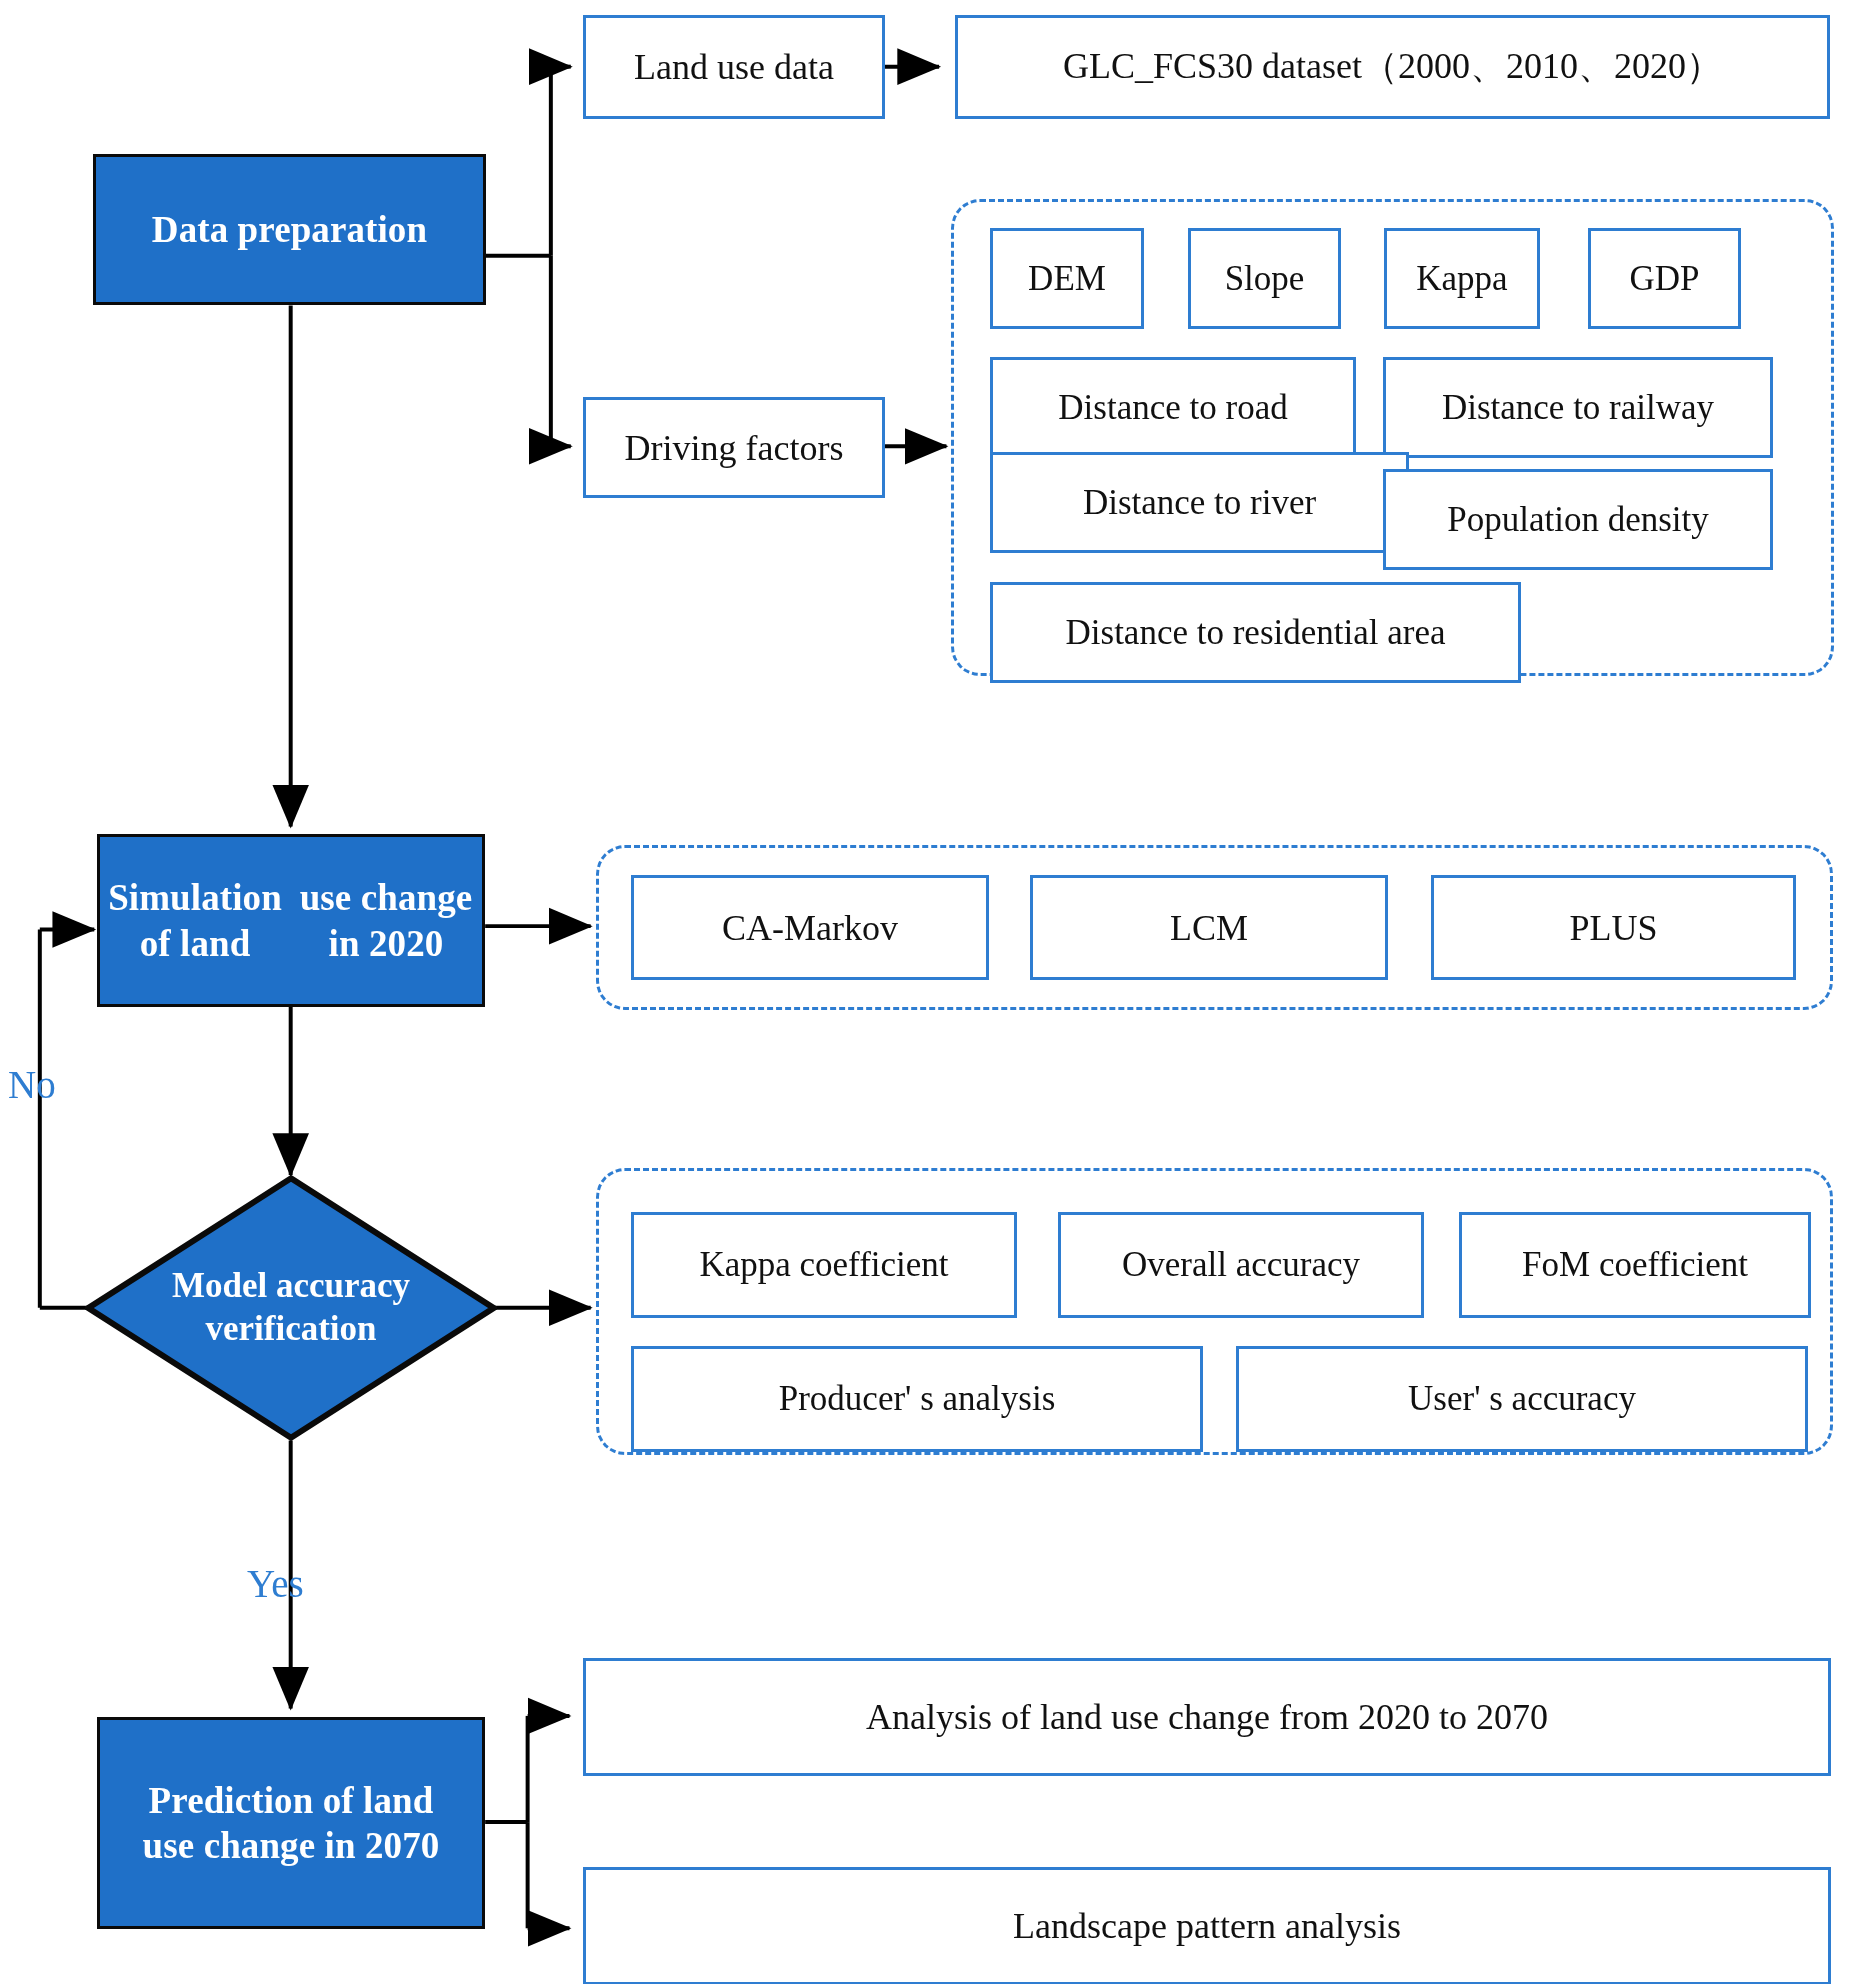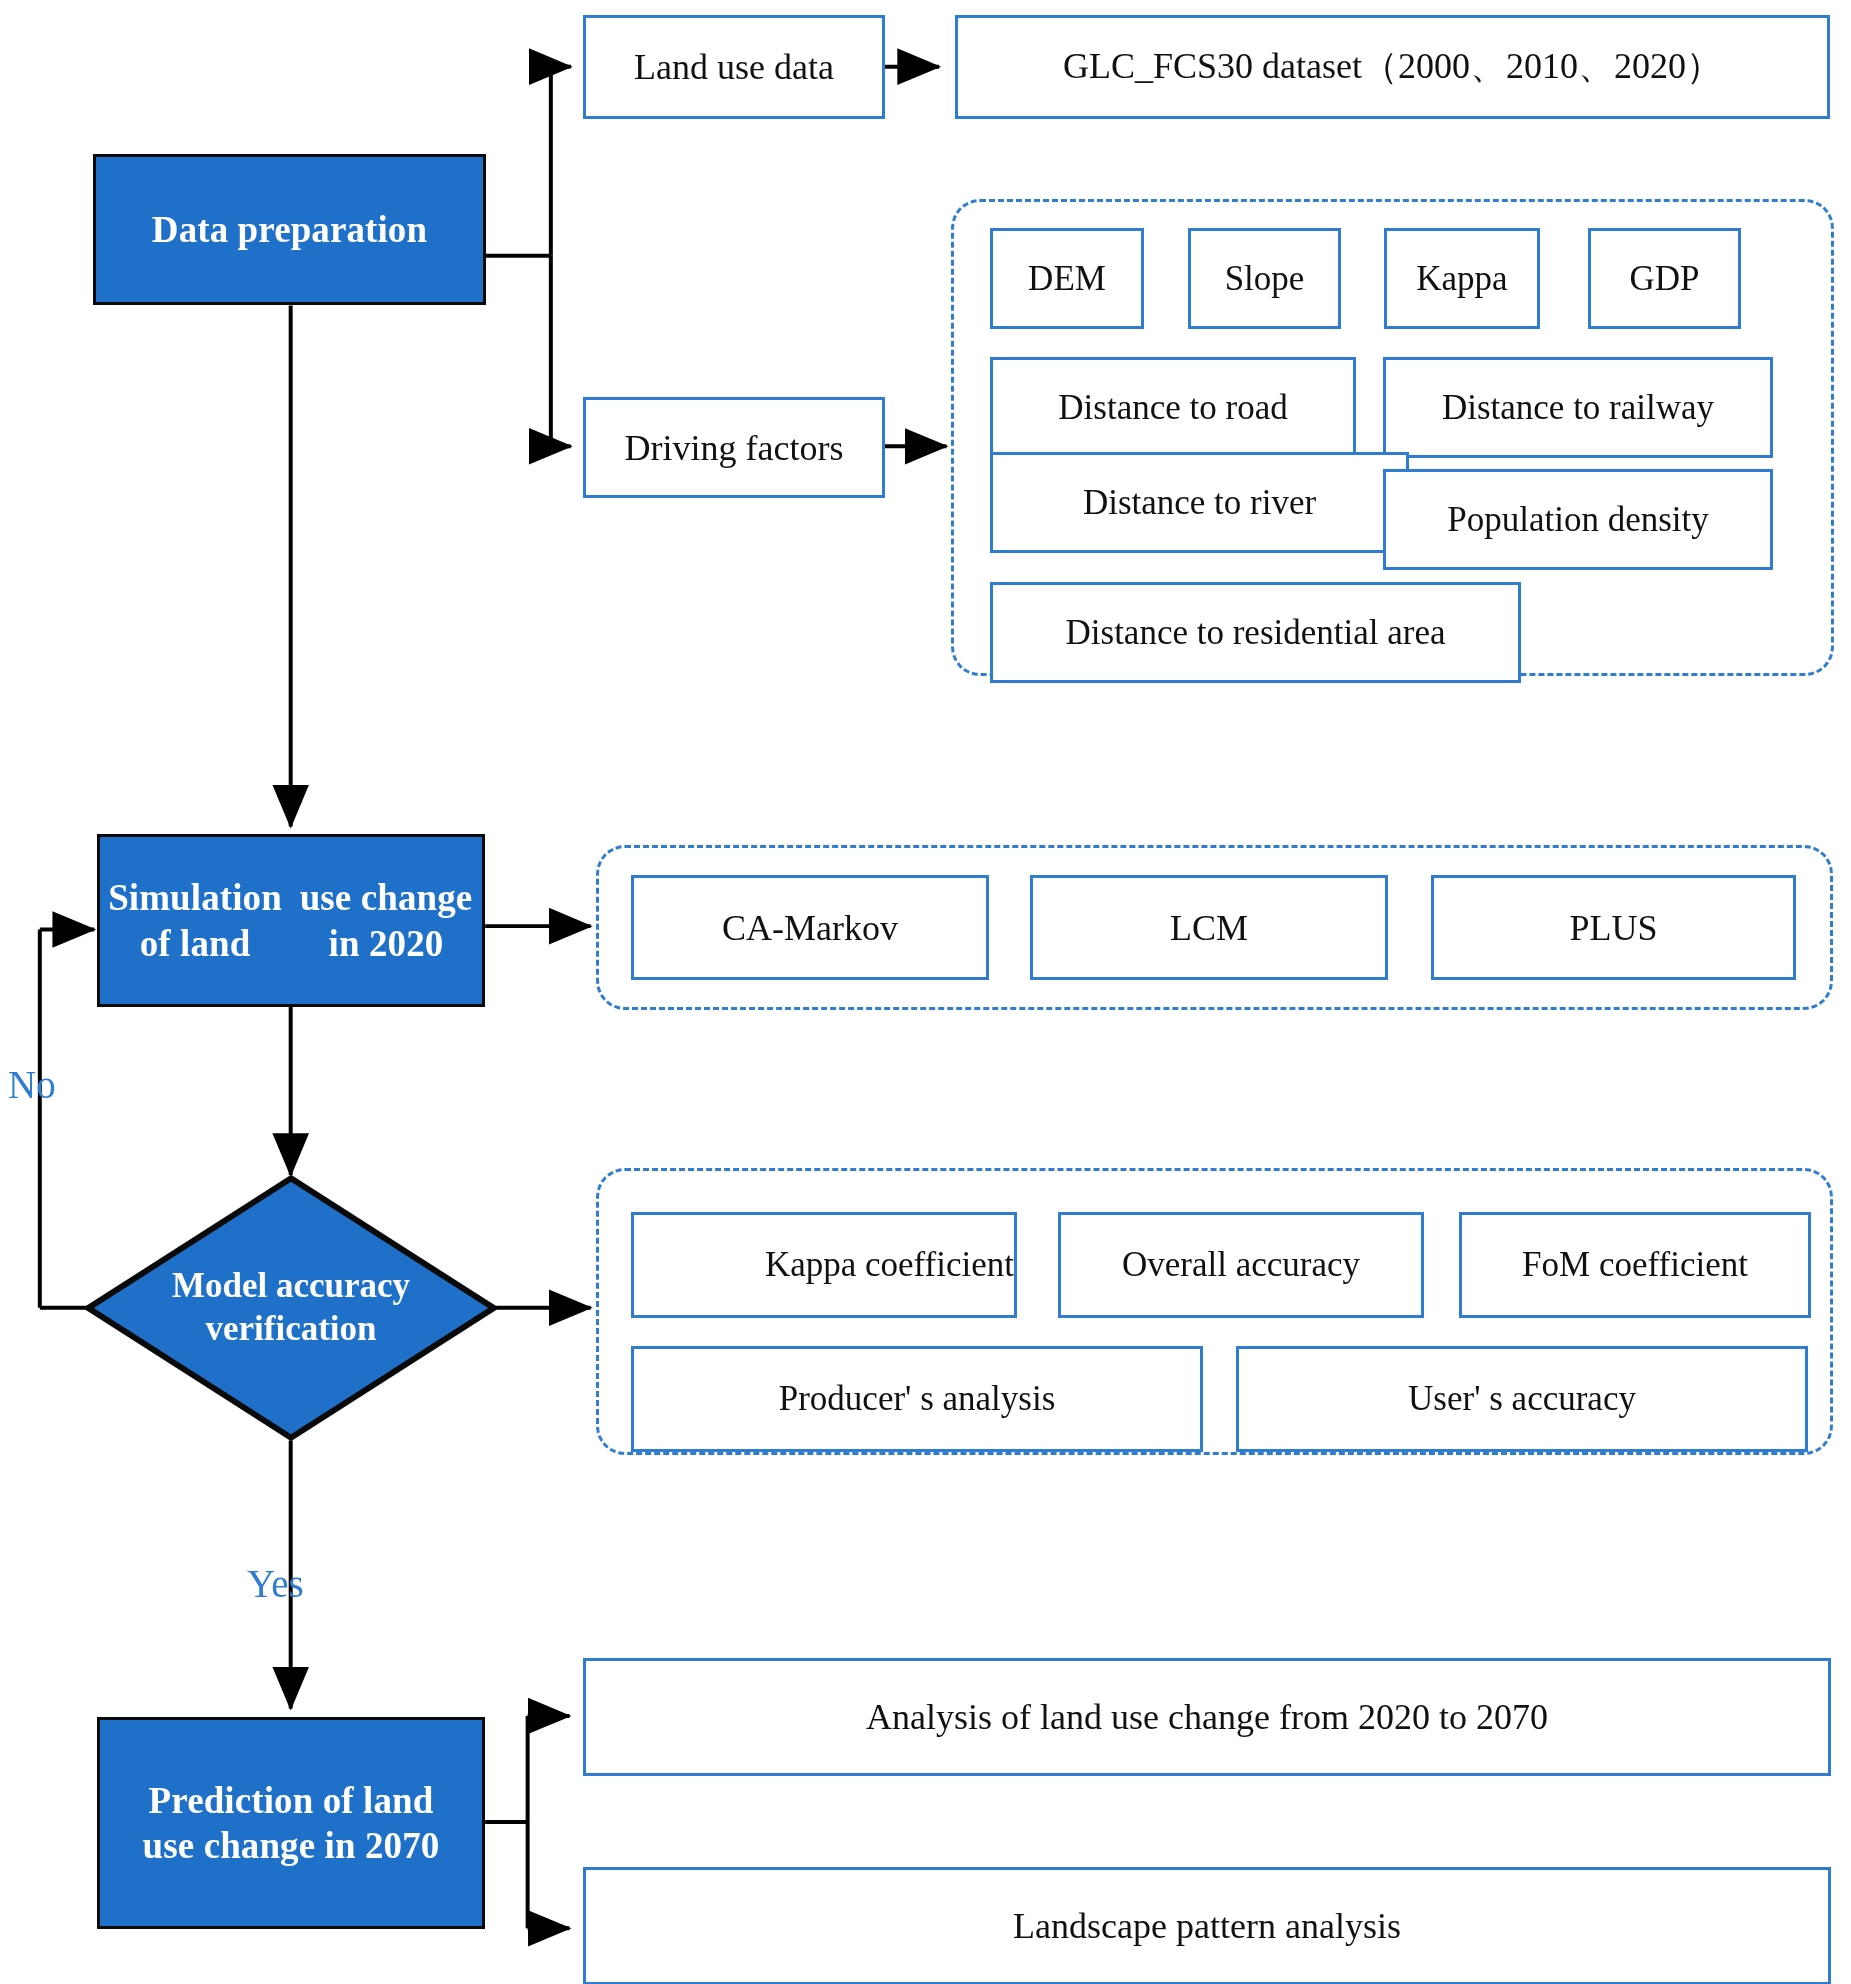--- a/index.html
+++ b/index.html
@@ -211,21 +211,21 @@
 
   <div class="edgelabel" style="left:8px; top:1062px; font-size:39px;">
     <span>No</span>
   </div>
   <div class="edgelabel" style="left:247px; top:1561px; font-size:39px;">
     <span>Yes</span>
   </div>
 
   <div class="dashgroup" style="left:596px; top:1168px; width:1237px; height:287px;"></div>
 
-  <div class="node obox" style="left:631px; top:1212px; width:386px; height:106px; font-size:35px;justify-content:flex-end;">
+  <div class="node obox" style="left:631px; top:1212px; width:386px; height:106px; font-size:35px;">
     <span>Kappa  coefficient</span>
   </div>
   <div class="node obox" style="left:1058px; top:1212px; width:366px; height:106px; font-size:35px;">
     <span>Overall accuracy</span>
   </div>
   <div class="node obox" style="left:1459px; top:1212px; width:352px; height:106px; font-size:35px;">
     <span>FoM  coefficient</span>
   </div>
 
   <div class="node obox" style="left:631px; top:1346px; width:572px; height:106px; font-size:35px;">

